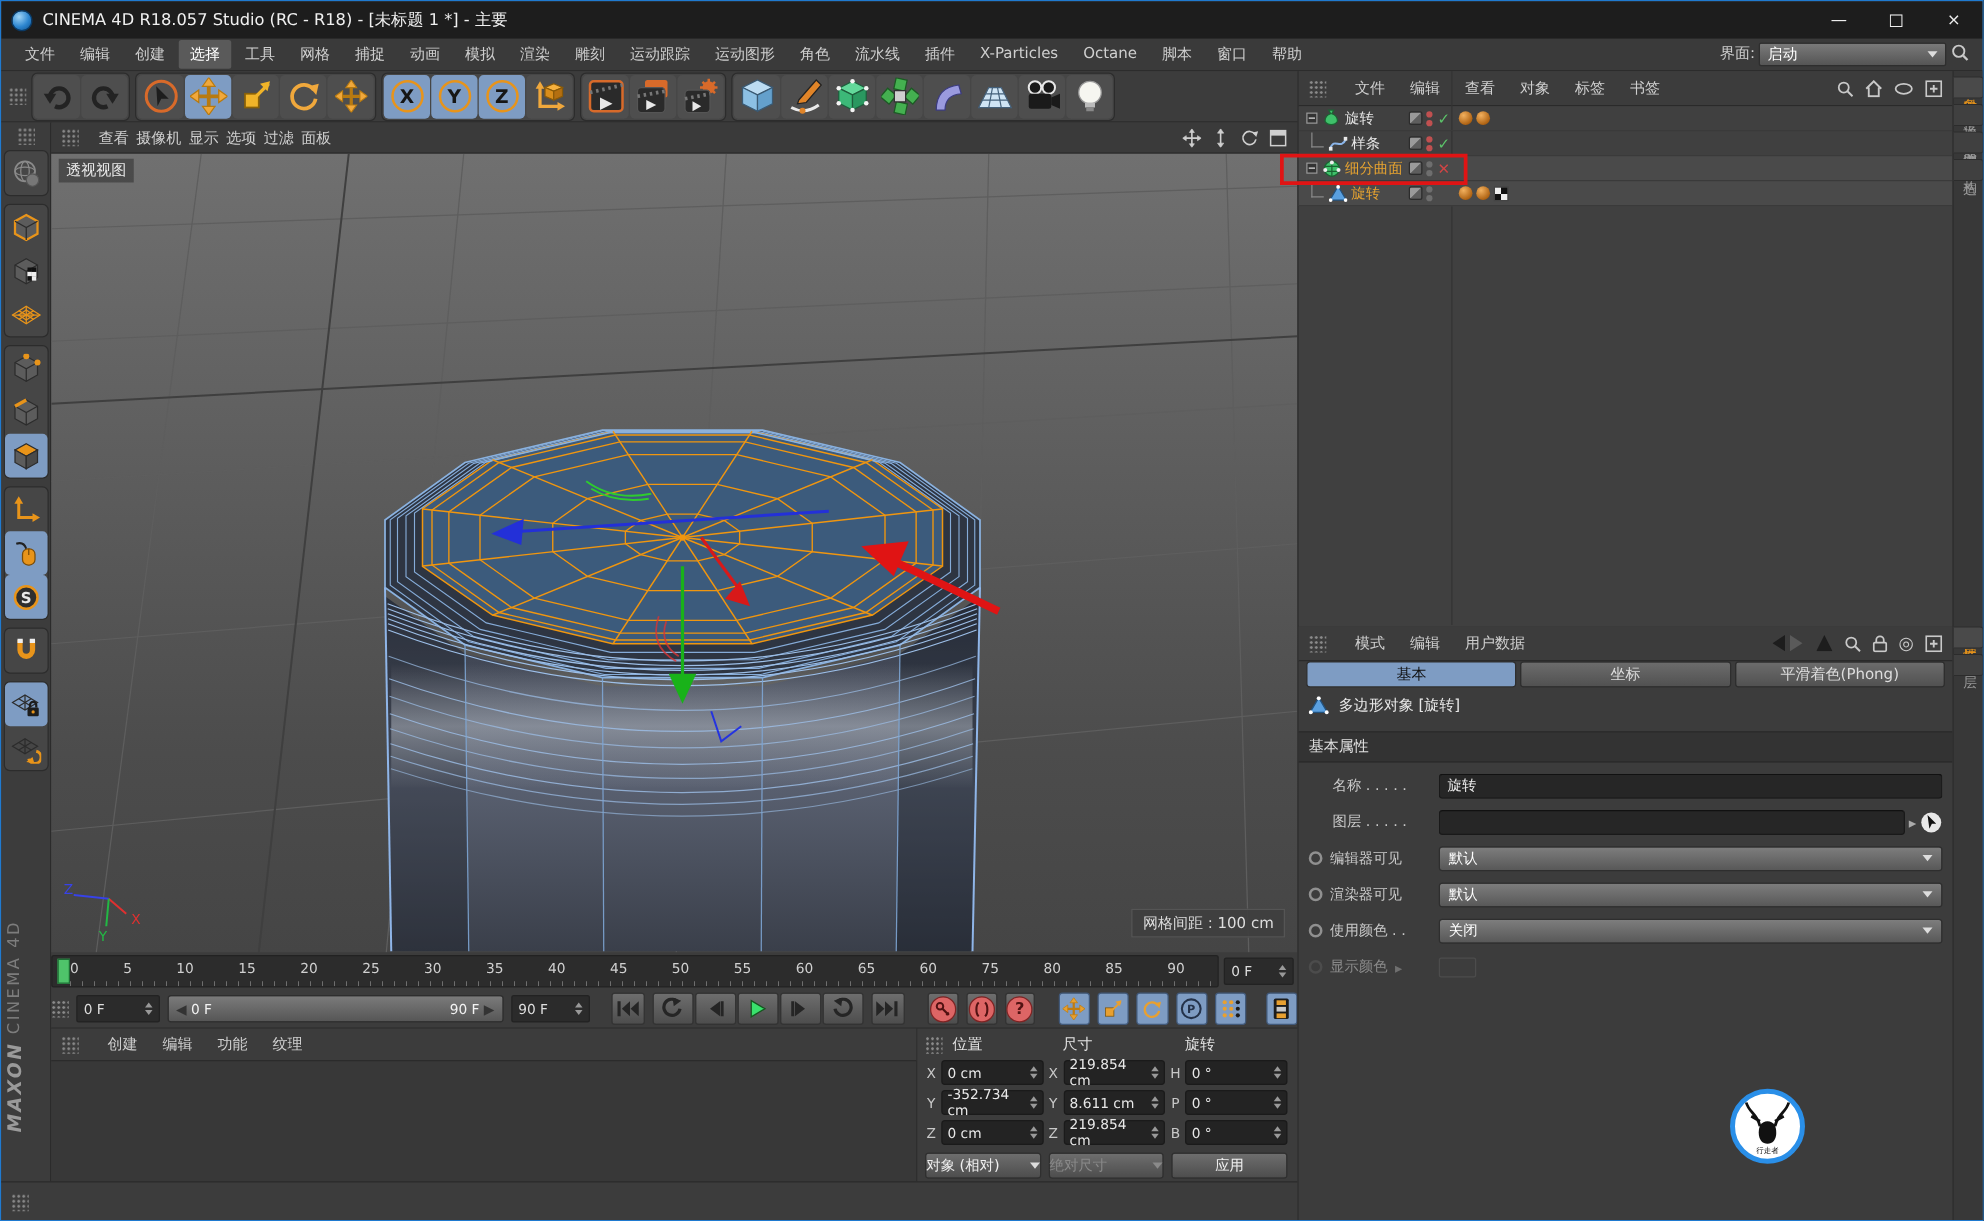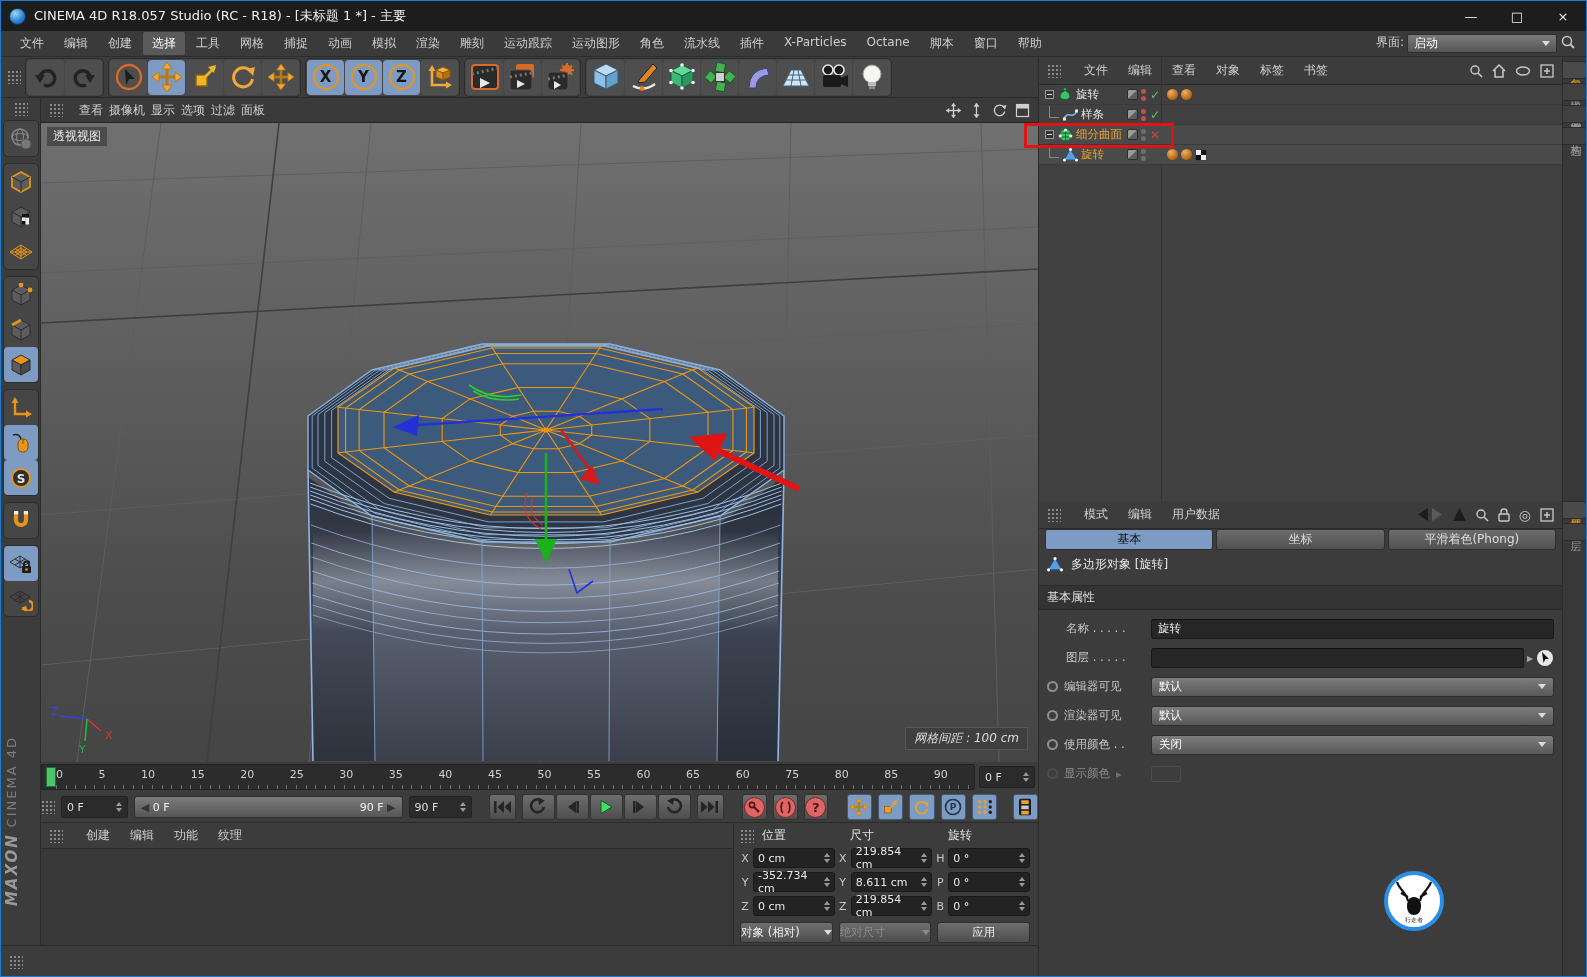--- a/index.html
+++ b/index.html
@@ -39,21 +39,21 @@
   #maxon{position:absolute;left:2px;bottom:40px;writing-mode:vertical-rl;transform:rotate(180deg);color:#8a8a8a;letter-spacing:2px;}
   #maxon b{font-size:15px;font-style:italic;color:#9a9a9a;}
   #maxon i{font-size:13px;font-style:normal;color:#7d7d7d;}
   
   #vpmenu{left:40px;top:97px;width:997px;height:25px;background:#3a3a3a;display:flex;align-items:center;gap:14px;padding:0 8px;border-bottom:1px solid #262626;}
   #vpmenu .menu-item{padding:2px 2px;}
   #vpmenu .vicons{margin-left:auto;display:flex;gap:8px;color:#cfcfcf;font-size:13px;}
   #viewport{left:40px;top:122px;width:997px;height:639px;background:linear-gradient(#707070,#4c4c4c 75%,#454545);}
   #viewport svg{position:absolute;left:0;top:0;}
   #vplabel{position:absolute;left:6px;top:4px;background:rgba(55,55,55,.65);padding:1px 6px;color:#e8e8e8;}
-  #gridlabel{position:absolute;right:10px;bottom:12px;background:rgba(62,62,62,.9);padding:2px 8px;color:#ddd;border:1px solid #555;font-style:italic;}
+  #gridlabel{position:absolute;right:10px;bottom:12px;background:rgba(62,62,62,.9);padding:2px 8px;color:#ddd;border:1px solid #555;}
   
   #ann-rect{left:1023px;top:122px;width:150px;height:25px;border:3px solid #e01414;z-index:40;}
   
   #ruler-row{left:40px;top:761px;width:997px;height:30px;background:#3c3c3c;display:flex;gap:4px;align-items:center;}
   #ruler{position:relative;width:934px;height:26px;background:#2c2c2c;border:1px solid #222;border-radius:2px;
          background-image:repeating-linear-gradient(90deg,#6e6e6e 0,#6e6e6e 1px,transparent 1px,transparent 9.6px);
          background-size:100% 4px;background-position:14px 100%;background-repeat:no-repeat;}
   #ruler .ticks{display:flex;justify-content:space-between;padding:3px 26px 0 14px;color:#d0d0d0;font-size:11px;}
   #playhead{position:absolute;left:4px;top:2px;width:10px;height:20px;background:#4fc36a;border:1px solid #1e6e35;}
   .spinfield{height:22px;background:#2b2b2b;border:1px solid #222;border-radius:2px;display:flex;align-items:center;padding:0 5px;color:#ddd;font-size:11px;}

